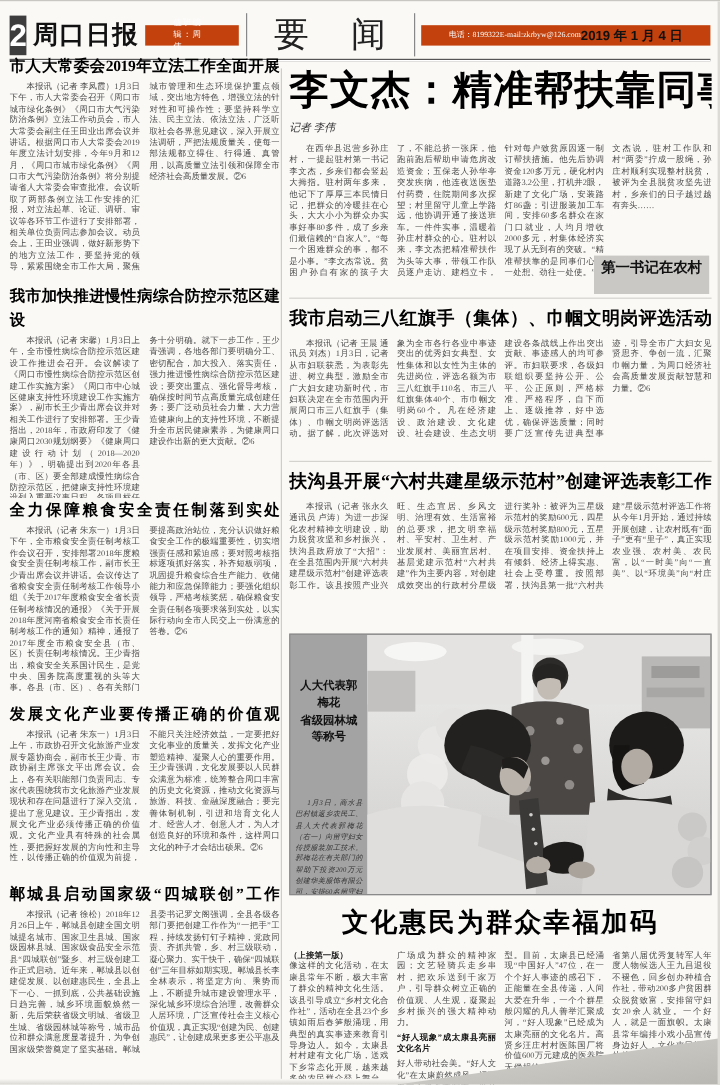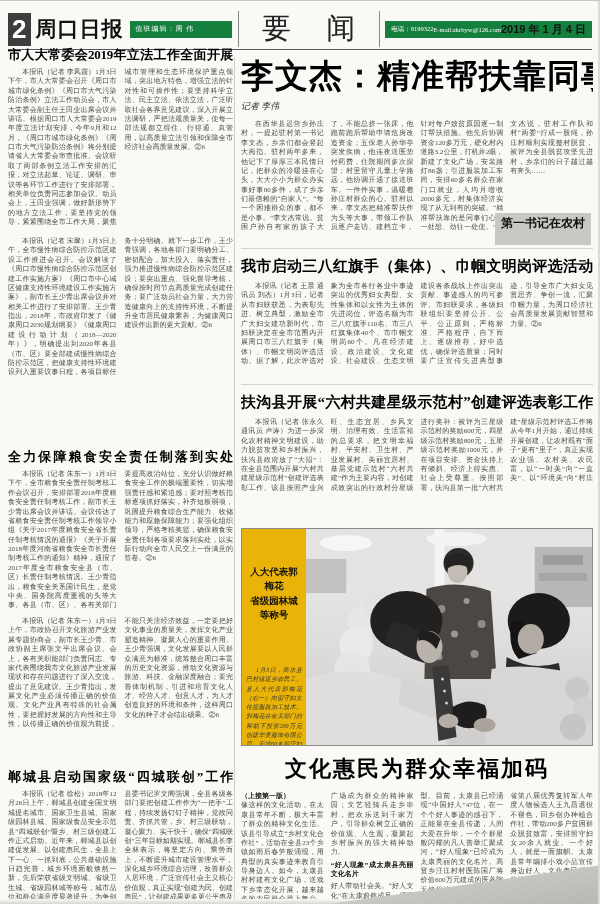--- a/index.html
+++ b/index.html
@@ -7,21 +7,21 @@
   body { background:#eceae6; font-family:"Liberation Serif","DejaVu Serif",serif; }
   .page { position:relative; width:600px; height:904px; background:#faf9f6; overflow:hidden;
           border-top:1px solid #c9c7c2; }
 
   
   .header { position:absolute; left:8px; top:9px; right:8px; height:38px; display:flex; align-items:center; }
   .pagenum { width:40px; height:33px; background:#3d3d3d; color:#fff; font-size:26px; font-weight:bold;
              text-align:center; line-height:32px; font-family:"Liberation Sans",sans-serif; }
   .papername { font-size:21px; font-weight:bold; letter-spacing:1px; color:#111;
                padding:0 6px 0 5px; white-space:nowrap; }
-  .graybar { background:#15803d; height:17px; display:flex; align-items:center; padding:0 6px; }
+  .graybar { background:#c2410c; height:17px; display:flex; align-items:center; padding:0 23px; }
   .bar1 { width:172px; }
   .bar1 span { color:#fdfdfd; font-size:7px; letter-spacing:1px; }
   .vrule { width:1px; height:36px; background:#888; margin:0 6px; }
   .section { flex:0 0 auto; width:128px; text-align:center; font-size:29px; color:#222;
              letter-spacing:14px; text-indent:14px; white-space:nowrap; }
   .bar2 { flex:1; justify-content:space-between; }
   .bar2 .tiny { color:#fdfdfd; font-size:6.5px; white-space:nowrap; }
   .bar2 .date { color:#111; font-size:11px; font-weight:bold; white-space:nowrap;
                 font-family:"Liberation Sans",sans-serif; }
   .headrule { position:absolute; left:8px; right:8px; top:48px; height:2px; background:#555;
@@ -37,39 +37,39 @@
   .body { font-size:7px; line-height:1.34; color:#4a4a4a; text-align:justify; overflow:hidden;
           column-fill:auto; text-indent:14px; }
   .two  { column-count:2; column-gap:8px; }
   .four { column-count:4; column-gap:7px; }
 
   
   .l-art h2 { font-size:13px; line-height:20px; letter-spacing:-0.3px; margin-bottom:3px; }
   .l-art { overflow:hidden; }
   .l1 { height:192px; } .l1 .body { height:163px; }
   .l2 { height:178px; } .l2 .body { height:149px; }
-  .l3 { height:170px;margin-top:32px; } .l3 .body { height:141px; }
+  .l3 { height:170px; } .l3 .body { height:141px; }
   .l4 { height:150px; } .l4 .body { height:121px; }
   .l5 { height:152px; } .l5 .body { height:123px; }
 
   
   .main-art { position:relative; height:191px; overflow:hidden; }
   .main-art h1 { font-size:33px; line-height:38px; text-align:left; letter-spacing:1px; white-space:nowrap; }
   .byline { font-size:9px; color:#333; font-style:italic; margin:5px 0 7px; }
   .main-art .body { height:118px; }
   .tag { position:absolute; right:2px; bottom:3px; width:96px; height:32px; background:#c9c8c5;
          color:#111; font-size:12px; font-weight:bold; text-align:center; line-height:20px; }
 
   .r-art { border-top:1px solid #d5d3ce; padding-top:5px; overflow:hidden; }
   .r-art h3 { font-size:15px; line-height:24px; letter-spacing:-0.3px; margin-bottom:4px; }
   .r2 { height:136px; } .r2 .body { height:93px; }
   .r3 { height:144px; } .r3 .body { height:84px; }
 
   
-  .photo-box { height:218px; border:1px solid #8a8a8a; background:#eab308; display:flex; overflow:hidden; }
+  .photo-box { height:218px; border:1px solid #8a8a8a; background:#a3a3a3; display:flex; overflow:hidden; }
   .caption { width:64px; flex:0 0 64px; padding:36px 4px 4px 4px; display:flex; flex-direction:column; }
   .cap-title { font-size:9.5px; font-weight:bold; color:#111; text-align:center; line-height:1.5; }
   .cap-body { font-size:6px; line-height:1.55; color:#333; text-align:justify; margin-top:44px;
               font-style:italic; text-indent:10px; }
   .photo { flex:1; height:216px; display:block; }
 
   
   .b-art { margin-top:2px; overflow:hidden; height:178px; }
   .b-art h2 { font-size:22px; text-align:center; letter-spacing:2px; line-height:30px; margin:6px 0 8px; }
   .b-art .bodywrap { height:130px; }
@@ -106,27 +106,29 @@
   </div>
   <div class="headrule"></div>
   <div class="vdivider"></div>
 
   <div class="leftcol">
     <article class="l-art l1">
       <h2 class="jfull">市人大常委会2019年立法工作全面开展</h2>
       <p class="body two">本报讯（记者 李凤霞）1月3日下午，市人大常委会召开《周口市城市绿化条例》《周口市大气污染防治条例》立法工作动员会，市人大常委会副主任王田业出席会议并讲话。根据周口市人大常委会2019年度立法计划安排，今年9月和12月，《周口市城市绿化条例》《周口市大气污染防治条例》将分别提请省人大常委会审查批准。会议听取了两部条例立法工作安排的汇报，对立法起草、论证、调研、审议等各环节工作进行了安排部署，相关单位负责同志参加会议。动员会上，王田业强调，做好新形势下的地方立法工作，要坚持党的领导，紧紧围绕全市工作大局，聚焦城市管理和生态环境保护重点领域，突出地方特色，增强立法的针对性和可操作性；要坚持科学立法、民主立法、依法立法，广泛听取社会各界意见建议，深入开展立法调研，严把法规质量关，使每一部法规都立得住、行得通、真管用，以高质量立法引领和保障全市经济社会高质量发展。②6</p>
     </article>
     <article class="l-art l2">
+      <h2 class="jfull">我市加快推进慢性病综合防控示范区建设</h2>
       <p class="body two">本报讯（记者 宋馨）1月3日上午，全市慢性病综合防控示范区建设工作推进会召开。会议解读了《周口市慢性病综合防控示范区创建工作实施方案》《周口市中心城区健康支持性环境建设工作实施方案》，副市长王少青出席会议并对相关工作进行了安排部署。王少青指出，2018年，市政府印发了《健康周口2030规划纲要》《健康周口建设行动计划（2018—2020年）》，明确提出到2020年各县（市、区）要全部建成慢性病综合防控示范区，把健康支持性环境建设列入重要议事日程，各项目标任务十分明确。就下一步工作，王少青强调，各地各部门要明确分工、密切配合，加大投入、落实责任，强力推进慢性病综合防控示范区建设；要突出重点、强化督导考核，确保按时间节点高质量完成创建任务；要广泛动员社会力量，大力营造健康向上的支持性环境，不断提升全市居民健康素养，为健康周口建设作出新的更大贡献。②6</p>
     </article>
     <article class="l-art l3">
       <h2 class="jfull">全力保障粮食安全责任制落到实处</h2>
       <p class="body two">本报讯（记者 朱东一）1月3日下午，全市粮食安全责任制考核工作会议召开，安排部署2018年度粮食安全责任制考核工作，副市长王少青出席会议并讲话。会议传达了省粮食安全责任制考核工作领导小组《关于2017年度粮食安全省长责任制考核情况的通报》《关于开展2018年度河南省粮食安全市长责任制考核工作的通知》精神，通报了2017年度全市粮食安全县（市、区）长责任制考核情况。王少青指出，粮食安全关系国计民生，是党中央、国务院高度重视的头等大事。各县（市、区）、各有关部门要提高政治站位，充分认识做好粮食安全工作的极端重要性，切实增强责任感和紧迫感；要对照考核指标逐项抓好落实，补齐短板弱项，巩固提升粮食综合生产能力、收储能力和应急保障能力；要强化组织领导，严格考核奖惩，确保粮食安全责任制各项要求落到实处，以实际行动向全市人民交上一份满意的答卷。②6</p>
     </article>
     <article class="l-art l4">
+      <h2 class="jfull">发展文化产业要传播正确的价值观</h2>
       <p class="body two">本报讯（记者 朱东一）1月3日上午，市政协召开文化旅游产业发展专题协商会，副市长王少青、市政协副主席张文平出席会议。会上，各有关职能部门负责同志、专家代表围绕我市文化旅游产业发展现状和存在问题进行了深入交流，提出了意见建议。王少青指出，发展文化产业必须传播正确的价值观。文化产业具有特殊的社会属性，要把握好发展的方向性和主导性，以传播正确的价值观为前提，不能只关注经济效益，一定要把好文化事业的质量关，发挥文化产业塑造精神、凝聚人心的重要作用。王少青强调，文化发展要以人民群众满意为标准，统筹整合周口丰富的历史文化资源，推动文化资源与旅游、科技、金融深度融合；要完善体制机制，引进和培育文化人才、经营人才、创意人才，为人才创造良好的环境和条件，这样周口文化的种子才会结出硕果。②6</p>
     </article>
     <article class="l-art l5">
       <h2 class="jfull">郸城县启动国家级“四城联创”工作</h2>
       <p class="body two">本报讯（记者 徐松）2018年12月26日上午，郸城县创建全国文明城提名城市、国家卫生县城、国家级园林县城、国家级食品安全示范县“四城联创”暨乡、村三级创建工作正式启动。近年来，郸城县以创建促发展、以创建惠民生，全县上下一心、一抓到底，公共基础设施日趋完善，城乡环境面貌焕然一新，先后荣获省级文明城、省级卫生城、省级园林城等称号，城市品位和群众满意度显著提升，为争创国家级荣誉奠定了坚实基础。郸城县委书记罗文阁强调，全县各级各部门要把创建工作作为“一把手”工程，持续发扬钉钉子精神，党政同责、齐抓共管，乡、村三级联动，凝心聚力、实干快干，确保“四城联创”三年目标如期实现。郸城县长李全林表示，将坚定方向、乘势而上，不断提升城市建设管理水平，深化城乡环境综合治理，改善群众人居环境，广泛宣传社会主义核心价值观，真正实现“创建为民、创建惠民”，让创建成果更多更公平惠及全县人民，推动“四城联创”工作在全市争先进位。②6</p>
     </article>
   </div>
 
   <div class="rightcol">
 

